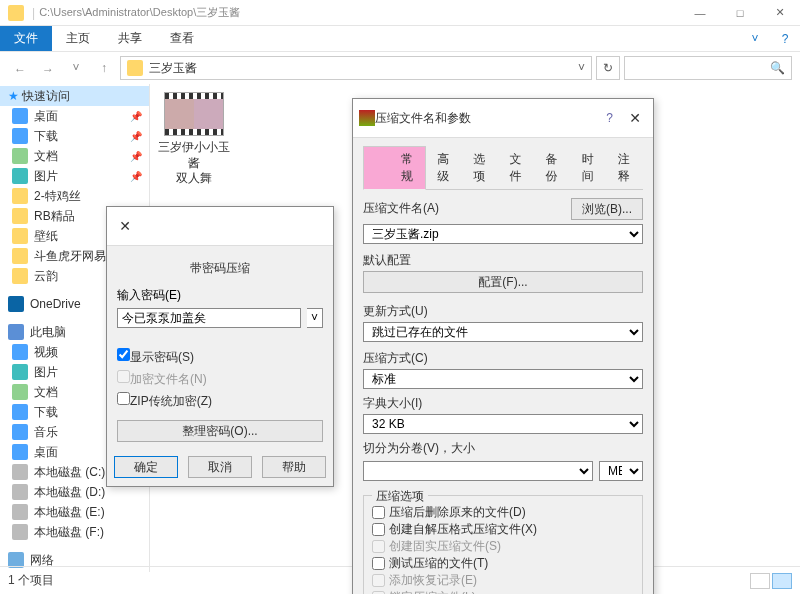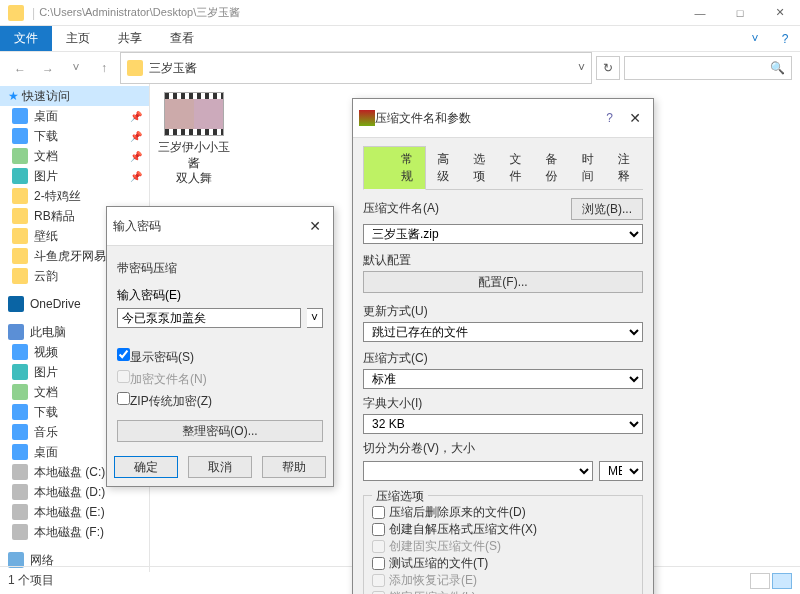--- a/index.html
+++ b/index.html
@@ -16,21 +16,21 @@
 
 .ribbon { height: 26px; background: #fff; display: flex; align-items: stretch; border-bottom: 1px solid #e5e5e5; }
 .ribbon .tab { padding: 0 14px; display: flex; align-items: center; color: #333; }
 .ribbon .tab.active { background: #1979ca; color: #fff; }
 .ribbon .spacer { flex: 1; }
 .ribbon .help { width: 30px; display: flex; align-items: center; justify-content: center; color: #1979ca; }
 
 
 .addrbar { height: 32px; display: flex; align-items: center; padding: 4px 8px; gap: 4px; }
 .navbtn { width: 24px; height: 24px; display: flex; align-items: center; justify-content: center; color: #888; border-radius: 2px; }
-.addrbox { flex: 1; height: 32px; border: 1px solid #ccc; display: flex; align-items: center; padding: 0 6px; color: #333; }
+.addrbox { flex: 1; height: 24px; border: 1px solid #ccc; display: flex; align-items: center; padding: 0 6px; color: #333; }
 .addrbox .folder-ico { width: 16px; height: 16px; background: #ffd76a; margin-right: 6px; border-radius: 2px; }
 .addrbox .chev { margin-left: auto; color: #666; }
 .iconbtn { width: 24px; height: 24px; border: 1px solid #ccc; display: flex; align-items: center; justify-content: center; color: #555; }
 .searchbox { width: 168px; height: 24px; border: 1px solid #ccc; display: flex; align-items: center; padding: 0 6px; color: #888; }
 .searchbox .sico { margin-left: auto; color: #555; }
 
 
 .main { display: flex; height: calc(594px - 26px - 26px - 32px - 22px); }
 .sidebar { width: 150px; border-right: 1px solid #e5e5e5; overflow: hidden; padding-top: 2px; }
 .sidebar .item { display: flex; align-items: center; height: 20px; padding-left: 12px; color: #333; position: relative; }
@@ -75,30 +75,30 @@
 label.chk { display: flex; align-items: center; gap: 4px; color: #333; }
 label.chk.disabled { color: #999; }
 input[type=text], select { height: 20px; border: 1px solid #888; background: #fff; padding: 0 4px; font-size: 12px; }
 .btn { height: 22px; min-width: 64px; padding: 0 10px; background: #e9e9e9; border: 1px solid #adadad; color: #333; display: inline-flex; align-items: center; justify-content: center; }
 .btnrow { display: flex; gap: 10px; justify-content: center; margin-top: 6px; }
 
 
 .dlg-compress { left: 352px; top: 98px; width: 302px; }
 .dlg-compress .tabs { display: flex; border-bottom: 1px solid #ccc; background: #f0f0f0; margin-bottom: 8px; }
 .dlg-compress .tabs .t { padding: 4px 10px; color: #333; border: 1px solid transparent; border-bottom: none; }
-.dlg-compress .tabs .t.active { background: #bef264; border-color: #ccc; border-bottom: 1px solid #f0f0f0; margin-bottom: -1px; padding-left: 37px; }
+.dlg-compress .tabs .t.active { background: #f9a8d4; border-color: #ccc; border-bottom: 1px solid #f0f0f0; margin-bottom: -1px; padding-left: 37px; }
 .dlg-compress .cols { display: flex; gap: 10px; flex-direction: column; }
 .dlg-compress .col { flex: 1; }
 .dlg-compress .lbl { color: #333; margin-bottom: 2px; display: block; }
 .fullw { width: 100%; }
 .help-q { color: #66a; margin-right: 10px; }
 
 
 .dlg-pass { left: 106px; top: 206px; width: 228px; }
-.dlg-pass .center-title { text-align: left; padding: 6px 0 10px; color: #333; }
+.dlg-pass .center-title { text-align: center; padding: 6px 0 10px; color: #333; }
 .dlg-pass input[type=text] { width: 100%; }
 .dlg-pass .chks { margin: 20px 0 10px; }
 .dlg-pass .chks label { display: block; margin: 4px 0; }
 
 .rar-ico { background: linear-gradient(#b22,#7a1); width:16px; height:16px; display:inline-block; }
 </style>
 </head>
 <body>
 
 <div class="titlebar">
@@ -337,21 +337,20 @@
     <div class="btnrow" style="margin-top:14px">
       <button class="btn">确定</button>
       <button class="btn">取消</button>
       <button class="btn">帮助</button>
     </div>
   </div>
 </div>
 
 <div class="dialog dlg-pass">
   <div class="dlg-title">
-    <span class="ttl">输入密码</span>
     <span class="close">✕</span>
   </div>
   <div class="dlg-body">
     <div class="center-title">带密码压缩</div>
     <span class="lbl">输入密码(E)</span>
     <div class="row">
       <input type="text" style="flex: 1 1 0%;" value="今已泵泵加盖矣">
       <span style="border:1px solid #888;border-left:none;width:16px;height:20px;display:flex;align-items:center;justify-content:center;background:#fff">˅</span>
     </div>
     <div class="chks">

